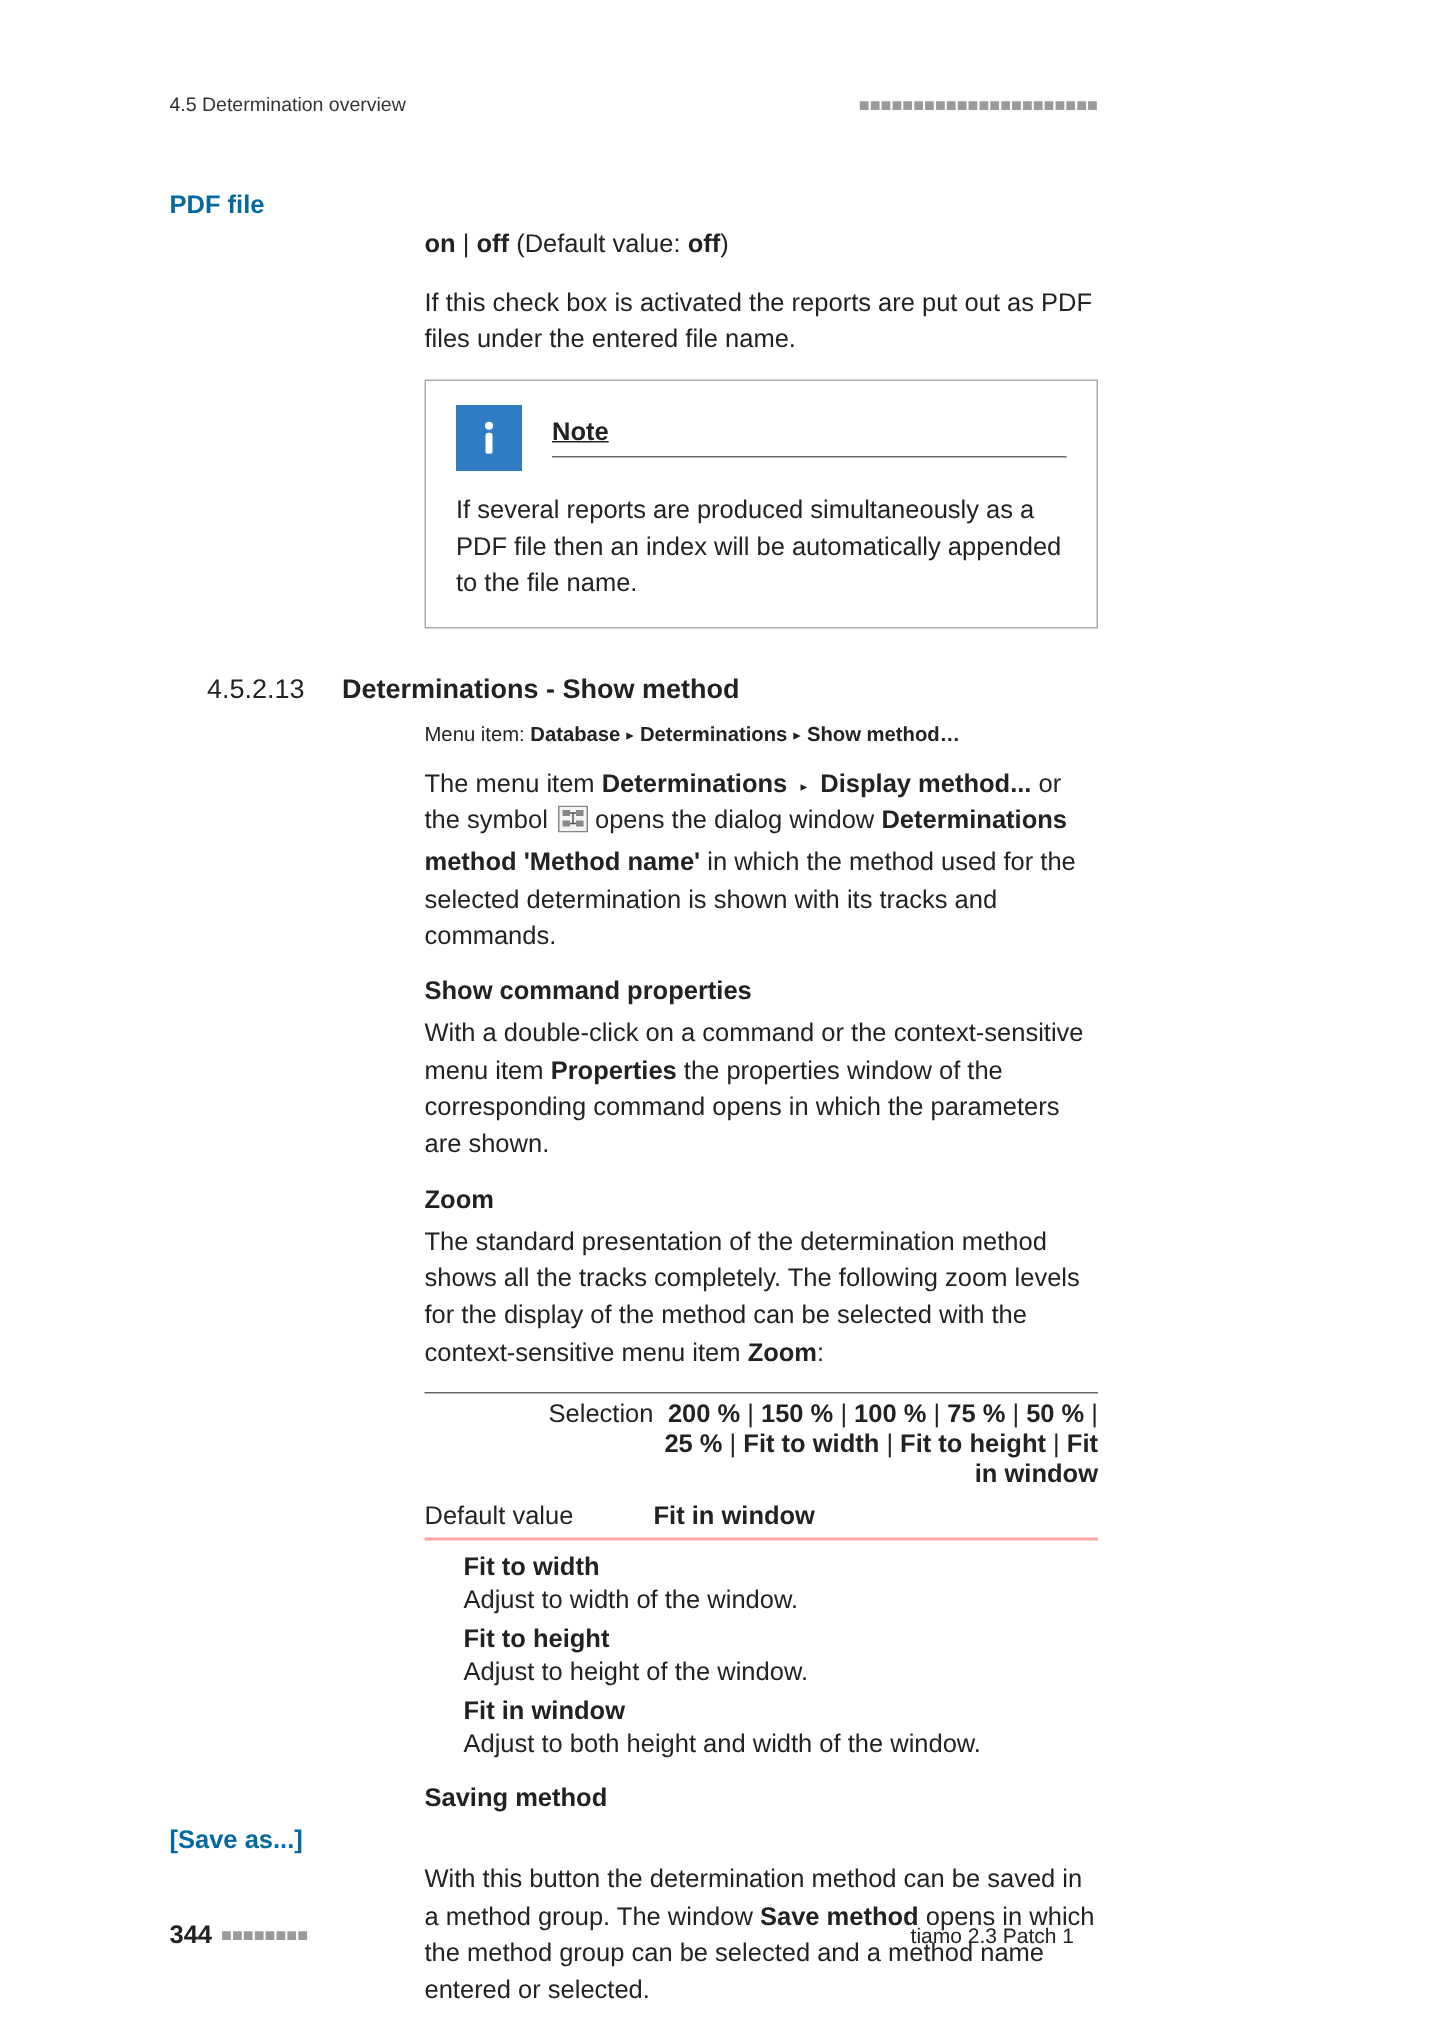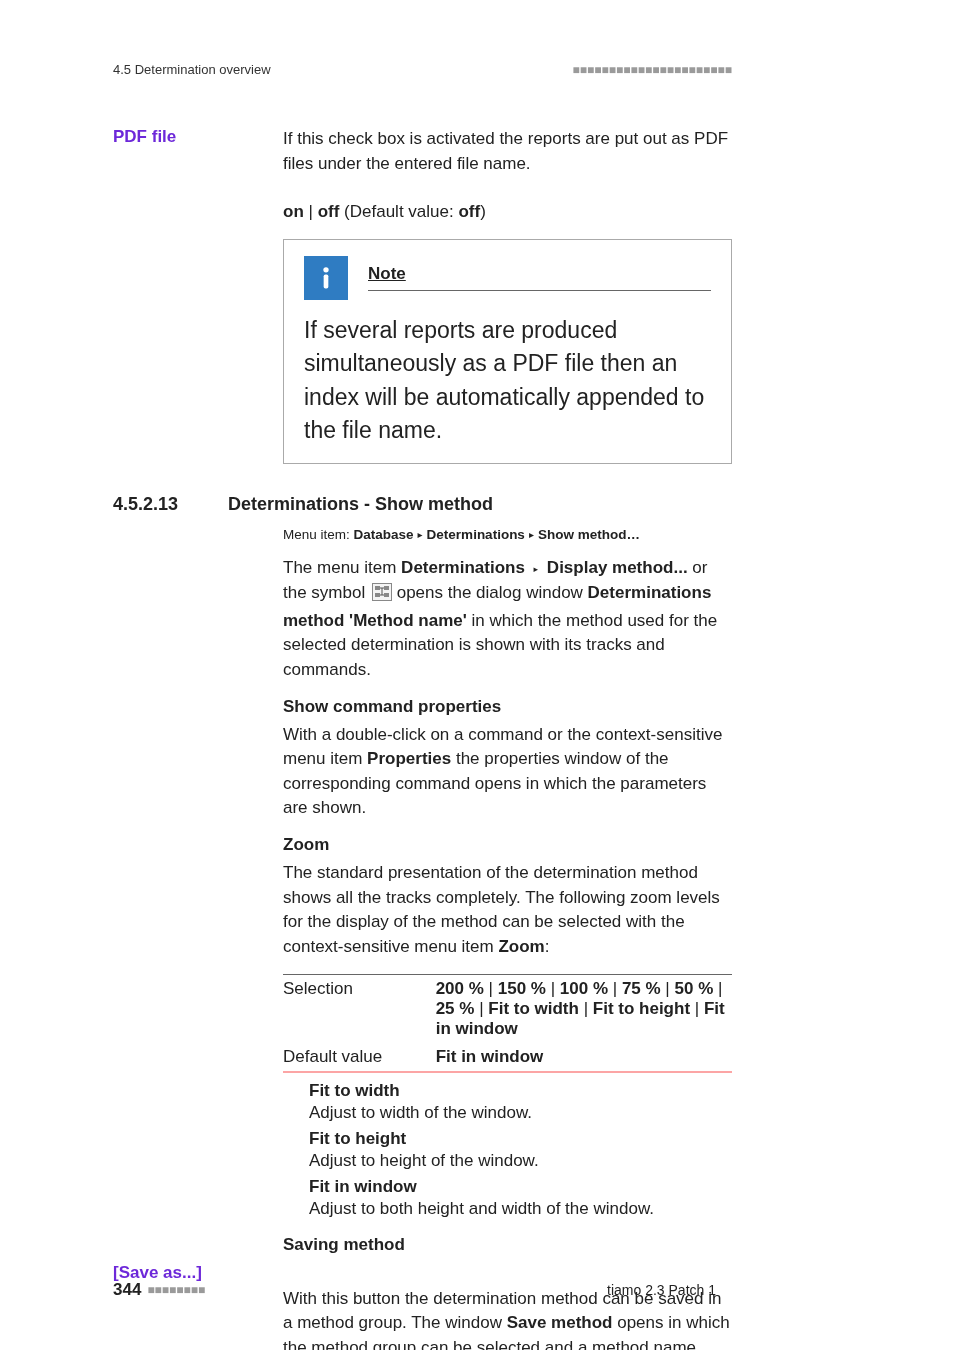--- a/index.html
+++ b/index.html
@@ -42,21 +42,21 @@
     flex: 0 0 170px;
     box-sizing: border-box;
     padding-right: 10px;
   }
   .rightcol {
     flex: 1 1 auto;
   }
   .side-heading {
     font-weight: bold;
     font-size: 17px;
-    color: #6d28d9;
+    color: #0369a1;
   }
   .p {
     font-size: 17px;
     line-height: 1.45;
     color: #222;
     margin: 0 0 14px 0;
   }
   .note-box {
     border: 1px solid #aaa;
     padding: 16px 20px 16px 20px;
@@ -83,34 +83,35 @@
   .note-title-wrap {
     flex: 1;
     border-bottom: 1px solid #666;
     padding-bottom: 6px;
   }
   .note-title {
     font-weight: bold;
     font-size: 17px;
   }
   .note-body {
-    font-size: 23px;
+    font-size: 17px;
     line-height: 1.45;
   }
   .section-row {
     display: flex;
     align-items: baseline;
     margin-top: 6px;
     margin-bottom: 8px;
   }
   .sec-num {
     width: 115px;
     flex: 0 0 115px;
-    font-weight: bold;
+    font-weight: normal;
     font-size: 18px;
+    text-align: center;
   }
   .sec-title {
     font-weight: bold;
     font-size: 18px;
   }
   .menu-line {
     font-size: 13.5px;
     color: #222;
     margin: 4px 0 14px 0;
   }
@@ -133,21 +134,21 @@
     width: 100%;
     border-collapse: collapse;
     font-size: 17px;
     margin-top: 4px;
     margin-bottom: 8px;
   }
   table.sel td {
     padding: 4px 0;
     vertical-align: top;
   }
-  table.sel tr.top td { border-top: 1px solid #666; }
+  table.sel tr.top td { border-top: 1px solid #666; text-align: right; }
   table.sel tr.bot td { border-bottom: 2px solid #fca5a5; }
   table.sel td:first-child { width: 34%; }
   .opt-list {
     margin-left: 26px;
     font-size: 17px;
   }
   .opt-term { font-weight: bold; margin-top: 6px; }
   .opt-desc { margin: 2px 0 6px 0; }
   .dots-strip {
     color: #9a9a9a;
@@ -187,24 +188,24 @@
     <span class="header-dots">■■■■■■■■■■■■■■■■■■■■■■</span>
   </div>
 
   <div class="content">
 
     <div class="row">
       <div class="leftcol">
         <div class="side-heading">PDF file</div>
       </div>
       <div class="rightcol">
-        <div class="p">If this check box is activated the reports are put out as PDF files under the entered file name.</div>
         <div class="p" style="margin-top:24px;">
           <span class="b">on</span> | <span class="b">off</span><span> (Default value: </span><span class="b">off</span><span>)</span>
         </div>
+        <div class="p">If this check box is activated the reports are put out as PDF files under the entered file name.</div>
 
         <div class="note-box">
           <div class="note-head-row">
             <div class="note-icon">
               <svg viewBox="0 0 24 24" fill="white">
                   <circle cx="12" cy="5" r="2.3"></circle>
                   <rect x="10" y="9" width="4" height="12" rx="1.5"></rect>
                 </svg>
             </div>
             <div class="note-title-wrap">

